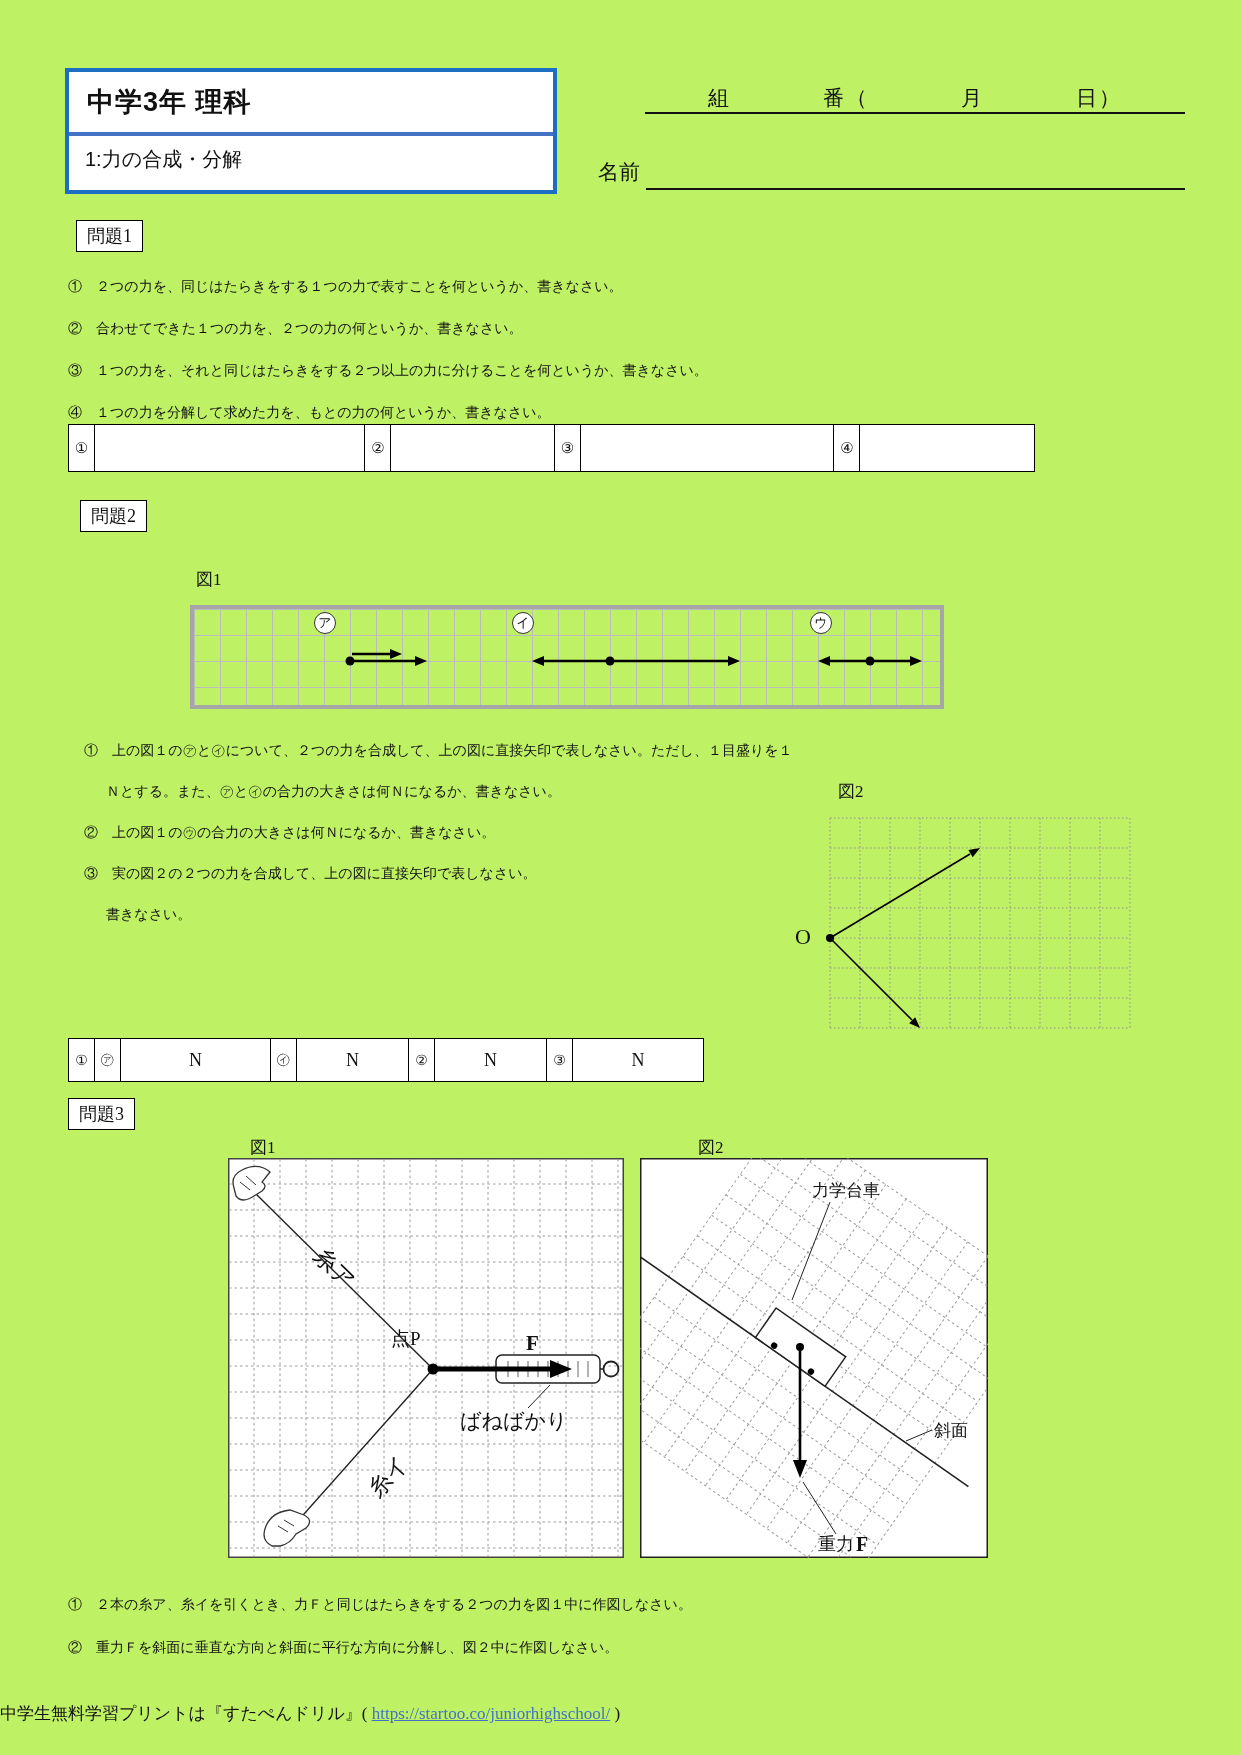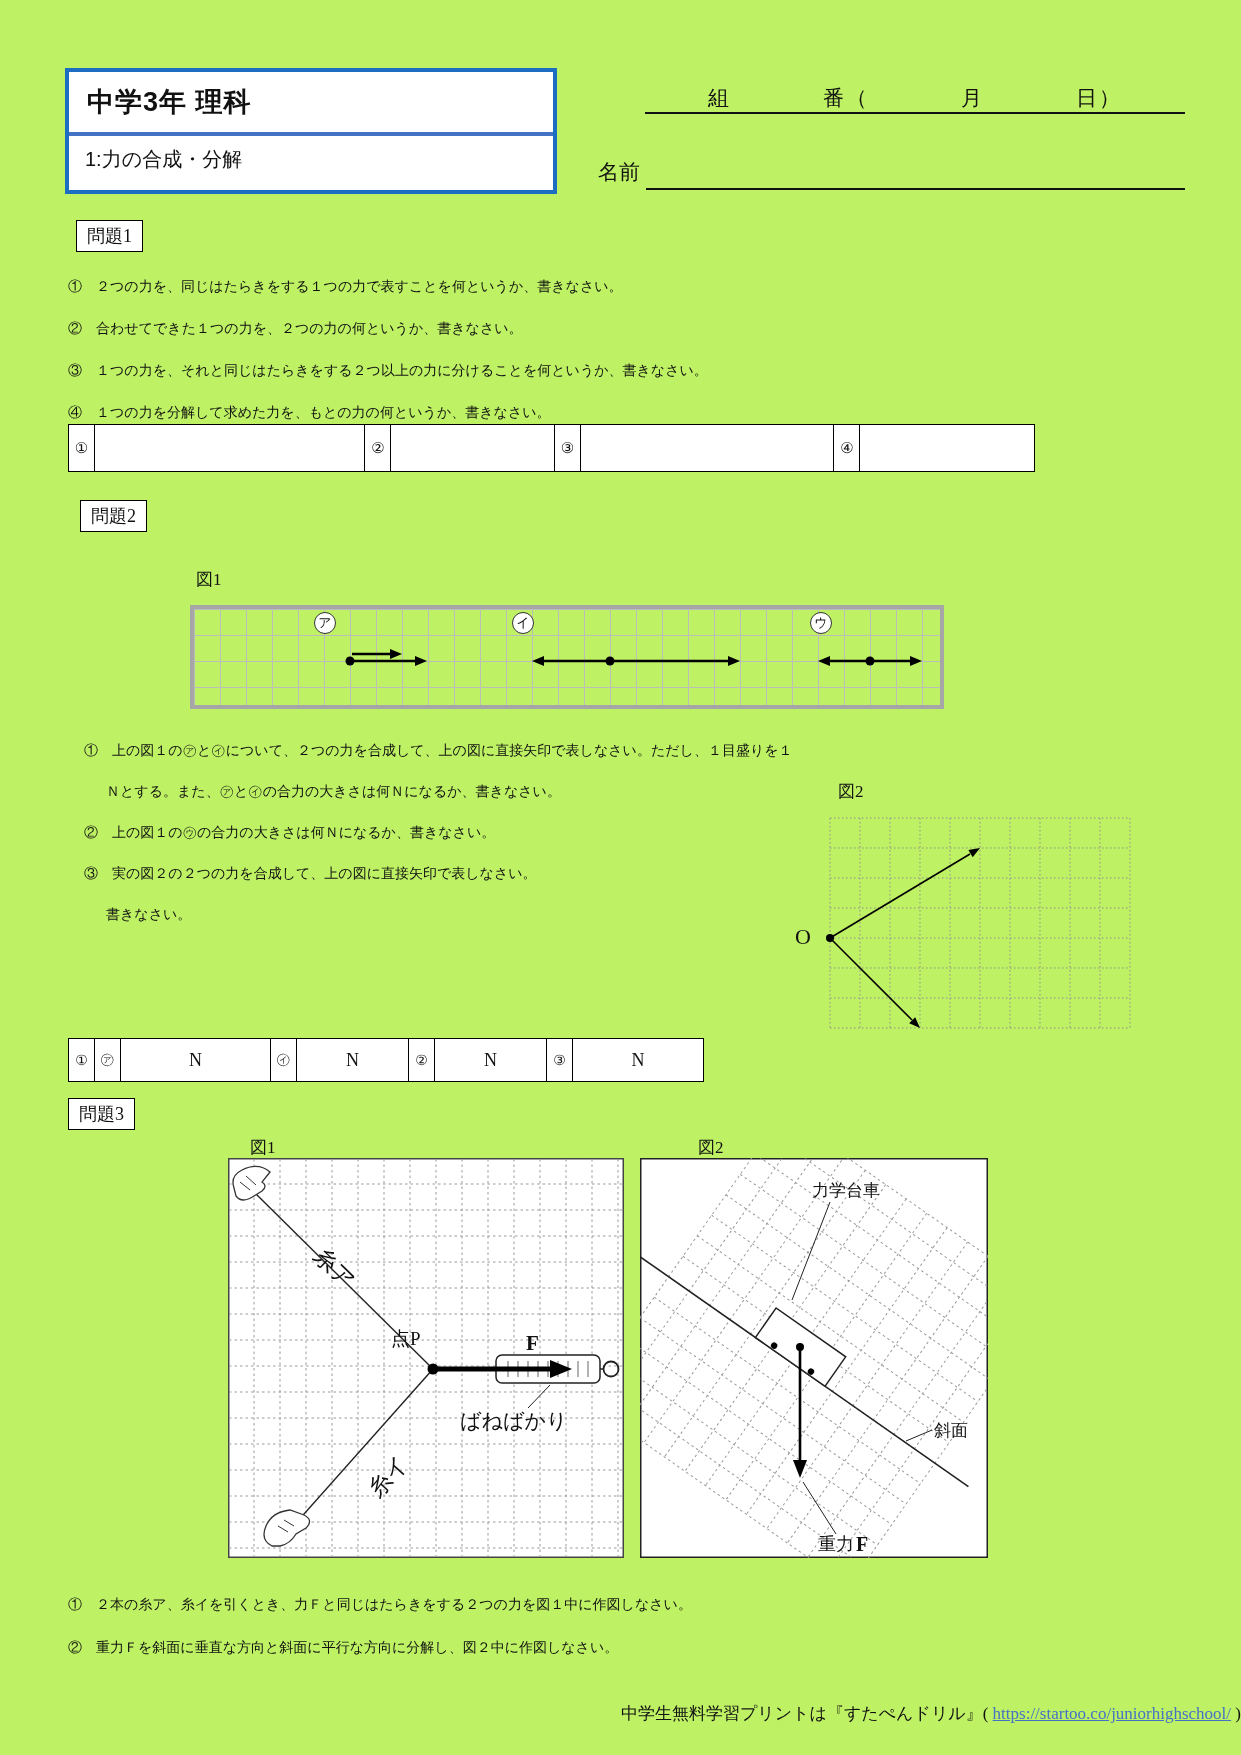--- a/index.html
+++ b/index.html
@@ -55,21 +55,21 @@
   .s-num { width:26px; border-right:1px solid #000; display:flex; align-items:center; justify-content:center; font-size:14px; }
   .s-ans { display:flex; align-items:center; justify-content:center; font-size:18px; border-right:1px solid #000; }
   .s-ans:last-child { border-right:none; }
 
   #p3fig1-label { left:250px; top:1136px; font-size:17px; }
   #p3fig2-label { left:698px; top:1136px; font-size:17px; }
 
   #p3-questions { left:68px; top:1590px; width:1130px; }
   #p3-questions .qline { margin-bottom:13px; }
 
-  #footer { left:0; top:1702px; width:100%; text-align:right; font-size:17px; }
+  #footer { left:0; top:1702px; width:100%; text-align:left; font-size:17px; }
   #footer .link { color:#4472c4; text-decoration:underline; }
 
   svg text { font-family:"Liberation Serif","DejaVu Serif",serif; fill:#111; }
 </style>
 </head>
 <body>
 
 <div id="page">
 
   <div class="abs sans" id="header-box">

